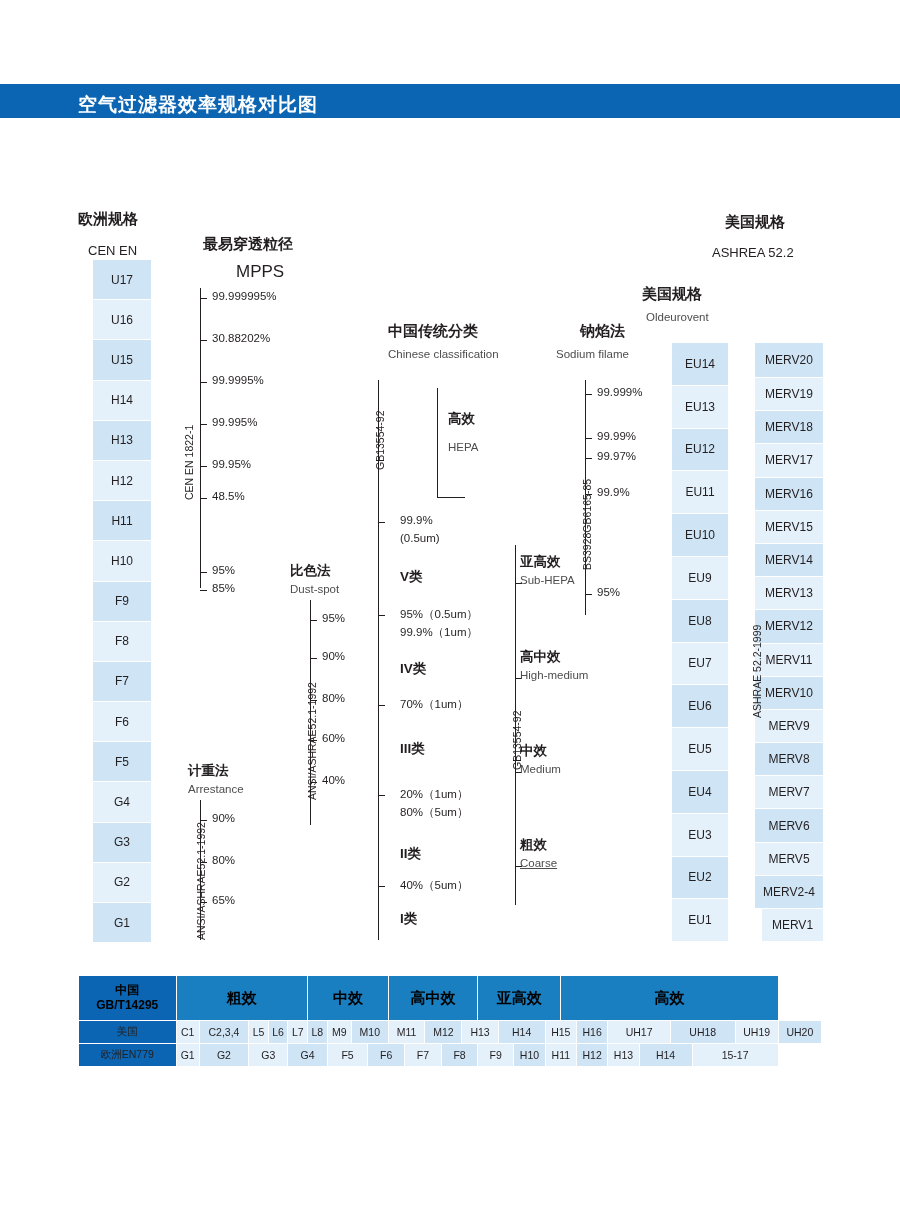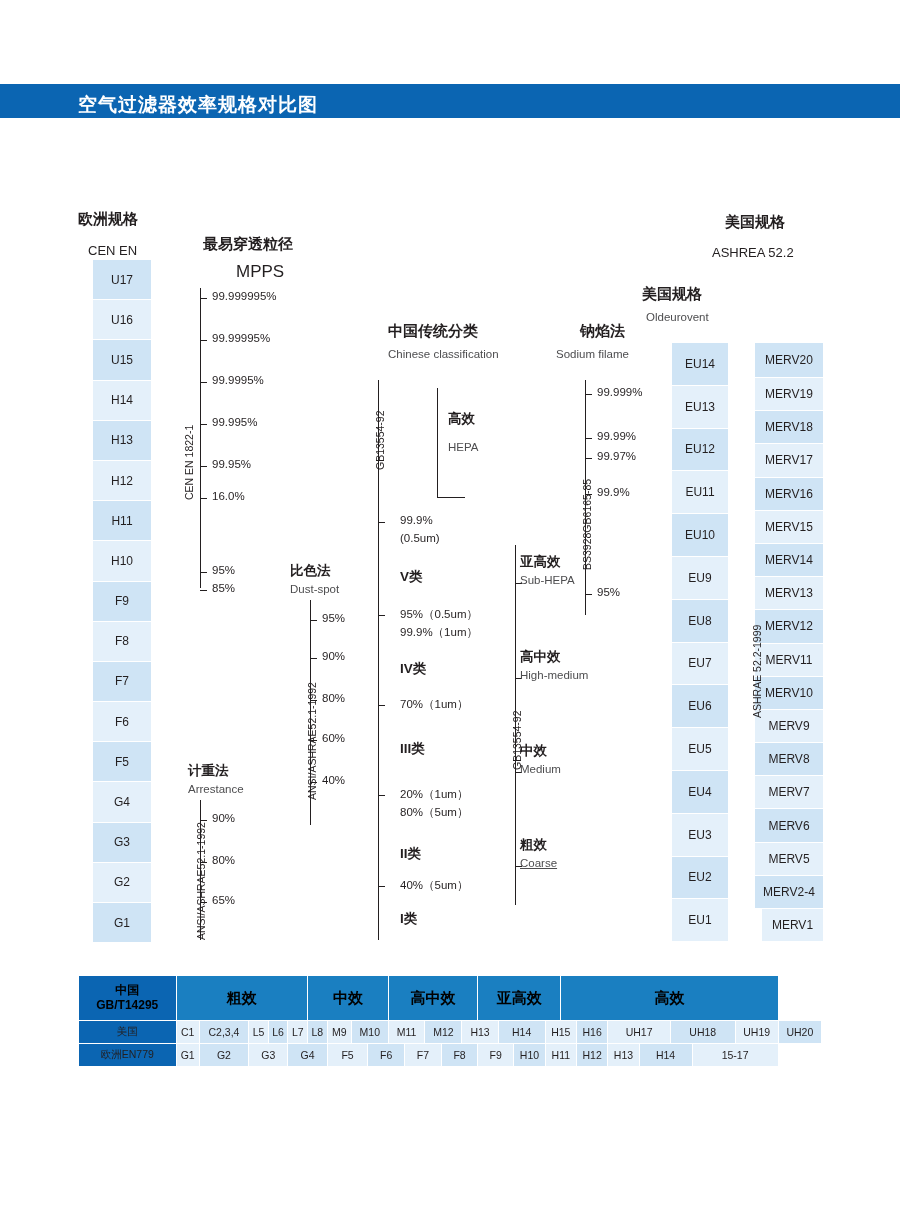--- a/index.html
+++ b/index.html
@@ -110,29 +110,29 @@
     <div class="cell" style="height: 40.2px; background: rgb(228, 240, 250);">G2</div>
     <div class="cell" style="height: 40.2px; background: rgb(207, 228, 245);">G1</div>
   </div>
 <div class="vert" style="left:183px;top:500px;">CEN EN 1822-1</div>
 
 <div class="axis-line" style="left:200px;top:288px;height:300px;"></div>
 <div id="mpps-ticks">
     <div class="tick" style="left: 200px; top: 298px;"></div>
     <div class="lbl val" style="left: 212px; top: 290px;">99.999995%</div>
     <div class="tick" style="left: 200px; top: 340px;"></div>
-    <div class="lbl val" style="left: 212px; top: 332px;">99.99995%</div>
+    <div class="lbl val" style="left: 212px; top: 332px;">30.88202%</div>
     <div class="tick" style="left: 200px; top: 382px;"></div>
     <div class="lbl val" style="left: 212px; top: 374px;">99.9995%</div>
     <div class="tick" style="left: 200px; top: 424px;"></div>
     <div class="lbl val" style="left: 212px; top: 416px;">99.995%</div>
     <div class="tick" style="left: 200px; top: 466px;"></div>
     <div class="lbl val" style="left: 212px; top: 458px;">99.95%</div>
     <div class="tick" style="left: 200px; top: 498px;"></div>
-    <div class="lbl val" style="left: 212px; top: 490px;">16.0%</div>
+    <div class="lbl val" style="left: 212px; top: 490px;">48.5%</div>
     <div class="tick" style="left: 200px; top: 572px;"></div>
     <div class="lbl val" style="left: 212px; top: 564px;">95%</div>
     <div class="tick" style="left: 200px; top: 590px;"></div>
     <div class="lbl val" style="left: 212px; top: 582px;">85%</div>
   </div>
 
 <div class="axis-line" style="left:200px;top:800px;height:140px;"></div>
 <div id="arrestance-ticks">
     <div class="tick" style="left: 200px; top: 820px;"></div>
     <div class="lbl val" style="left: 212px; top: 812px;">90%</div>

